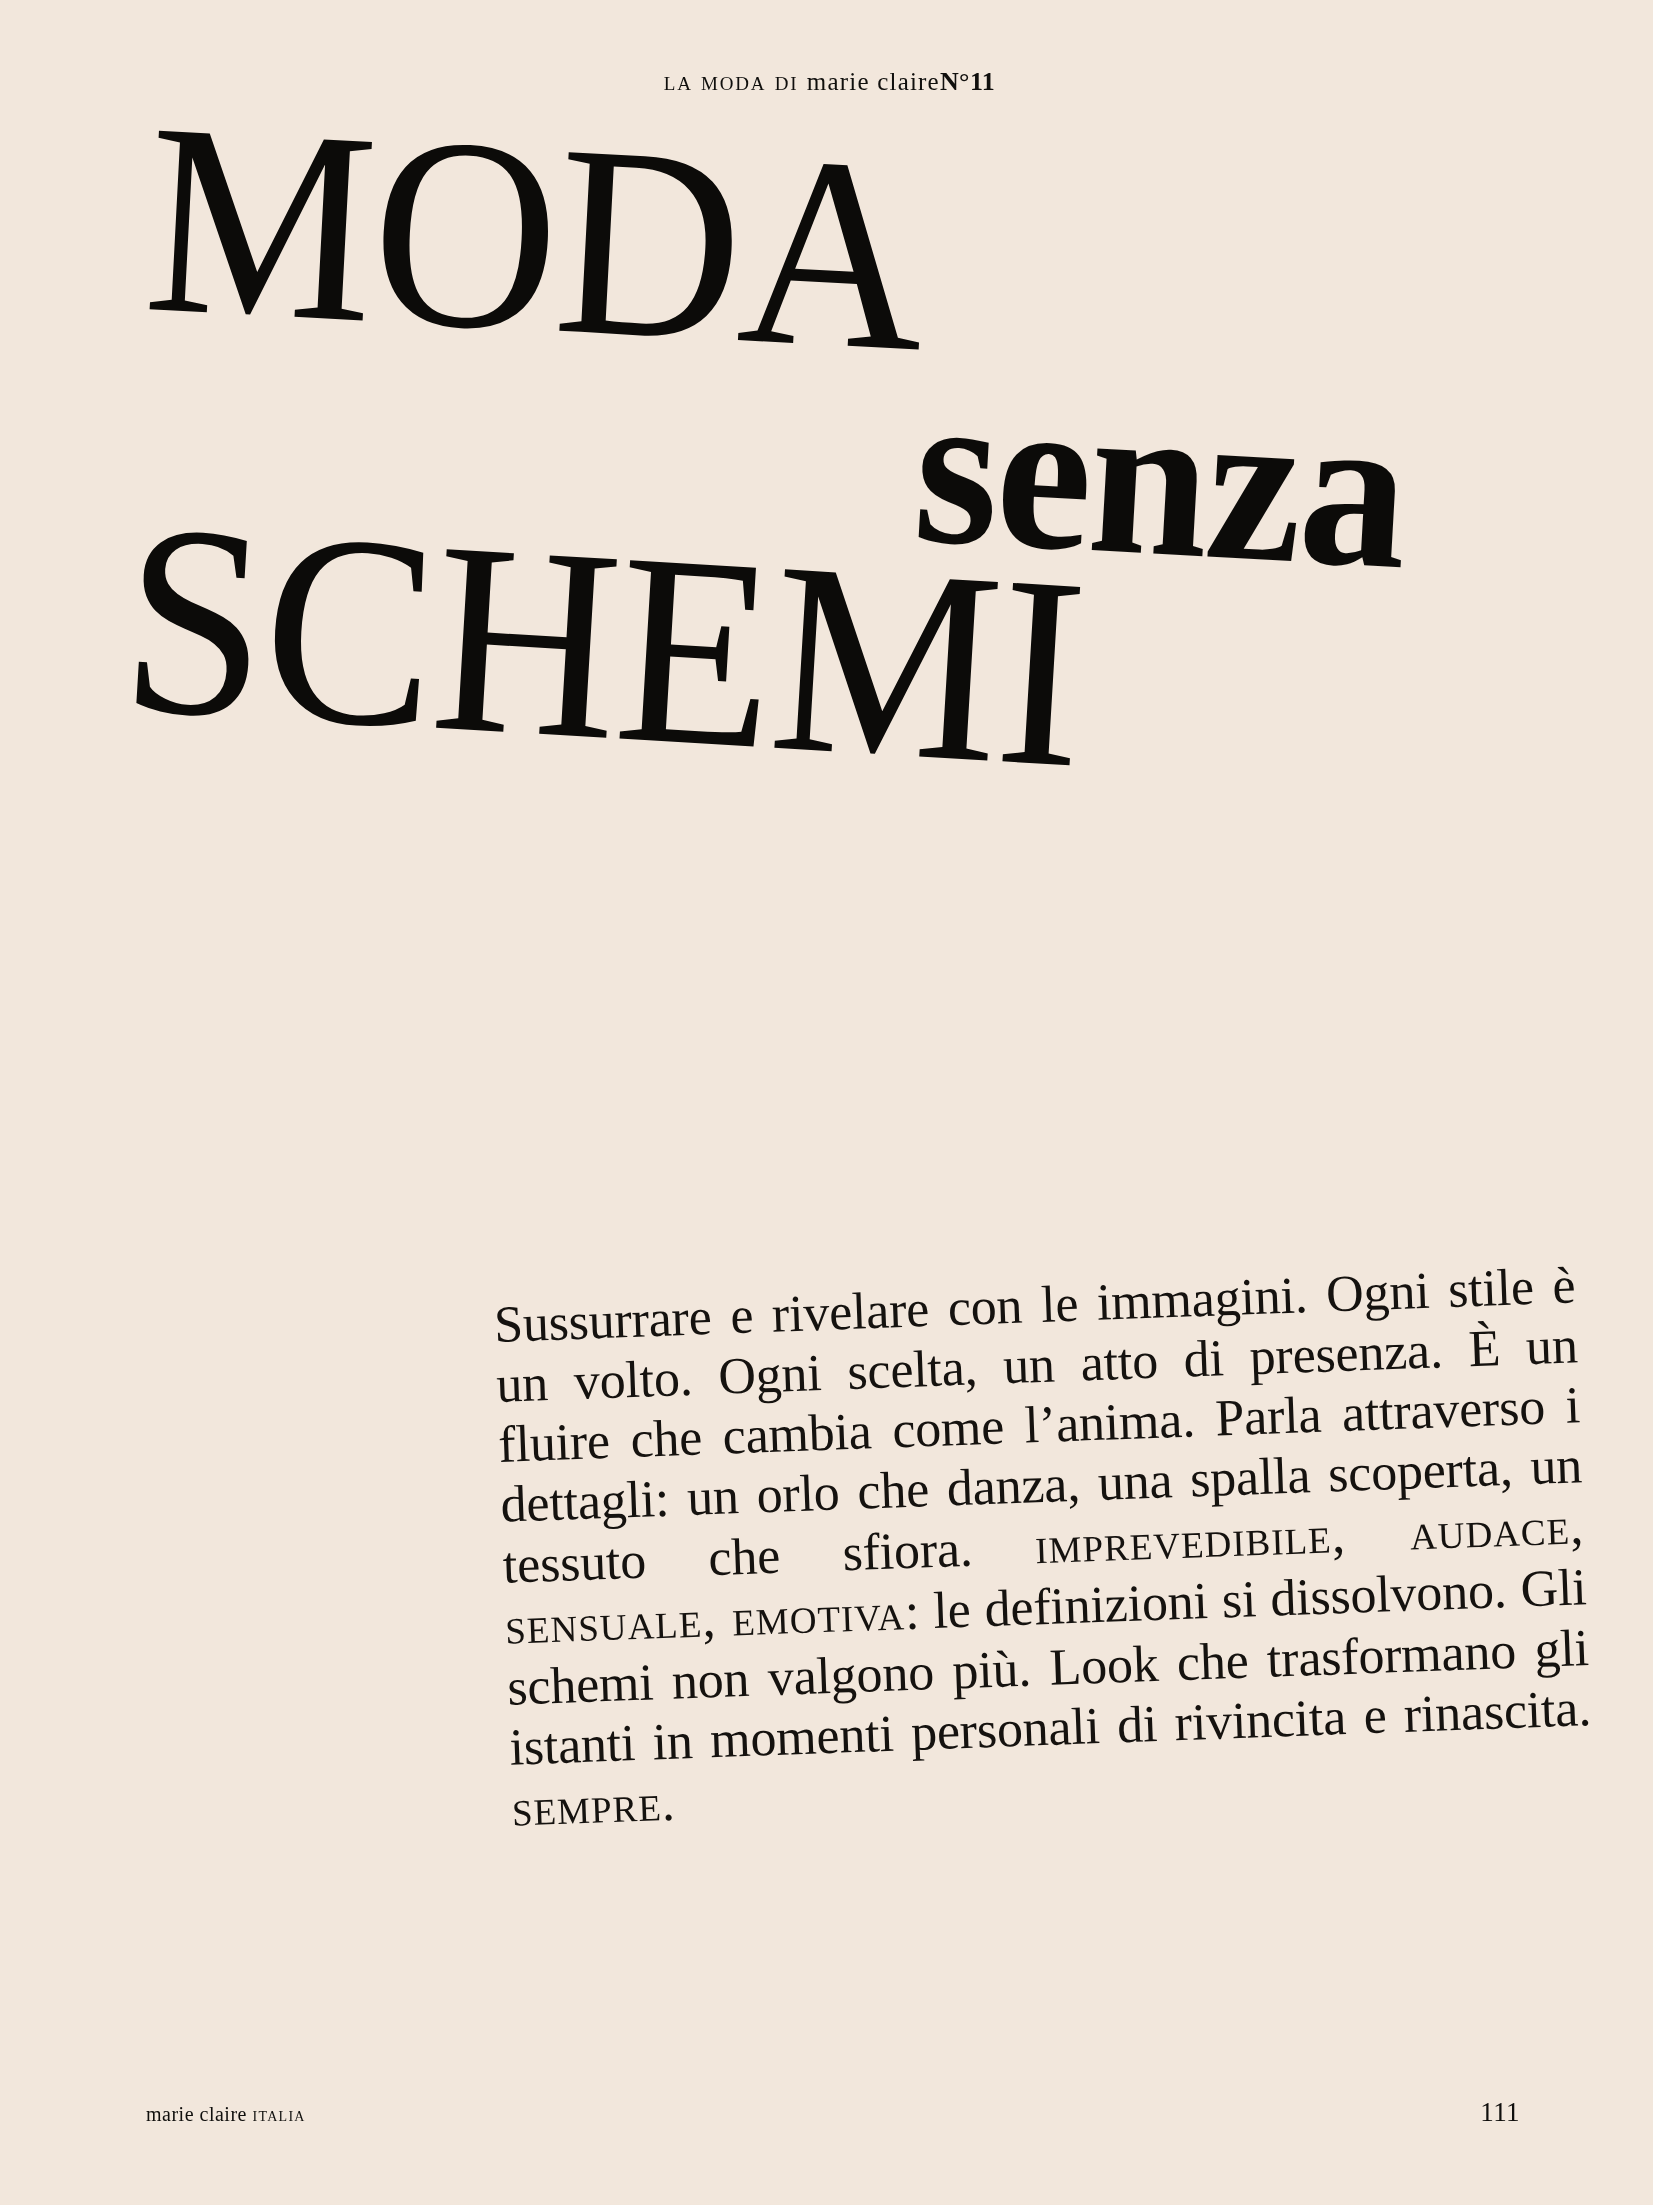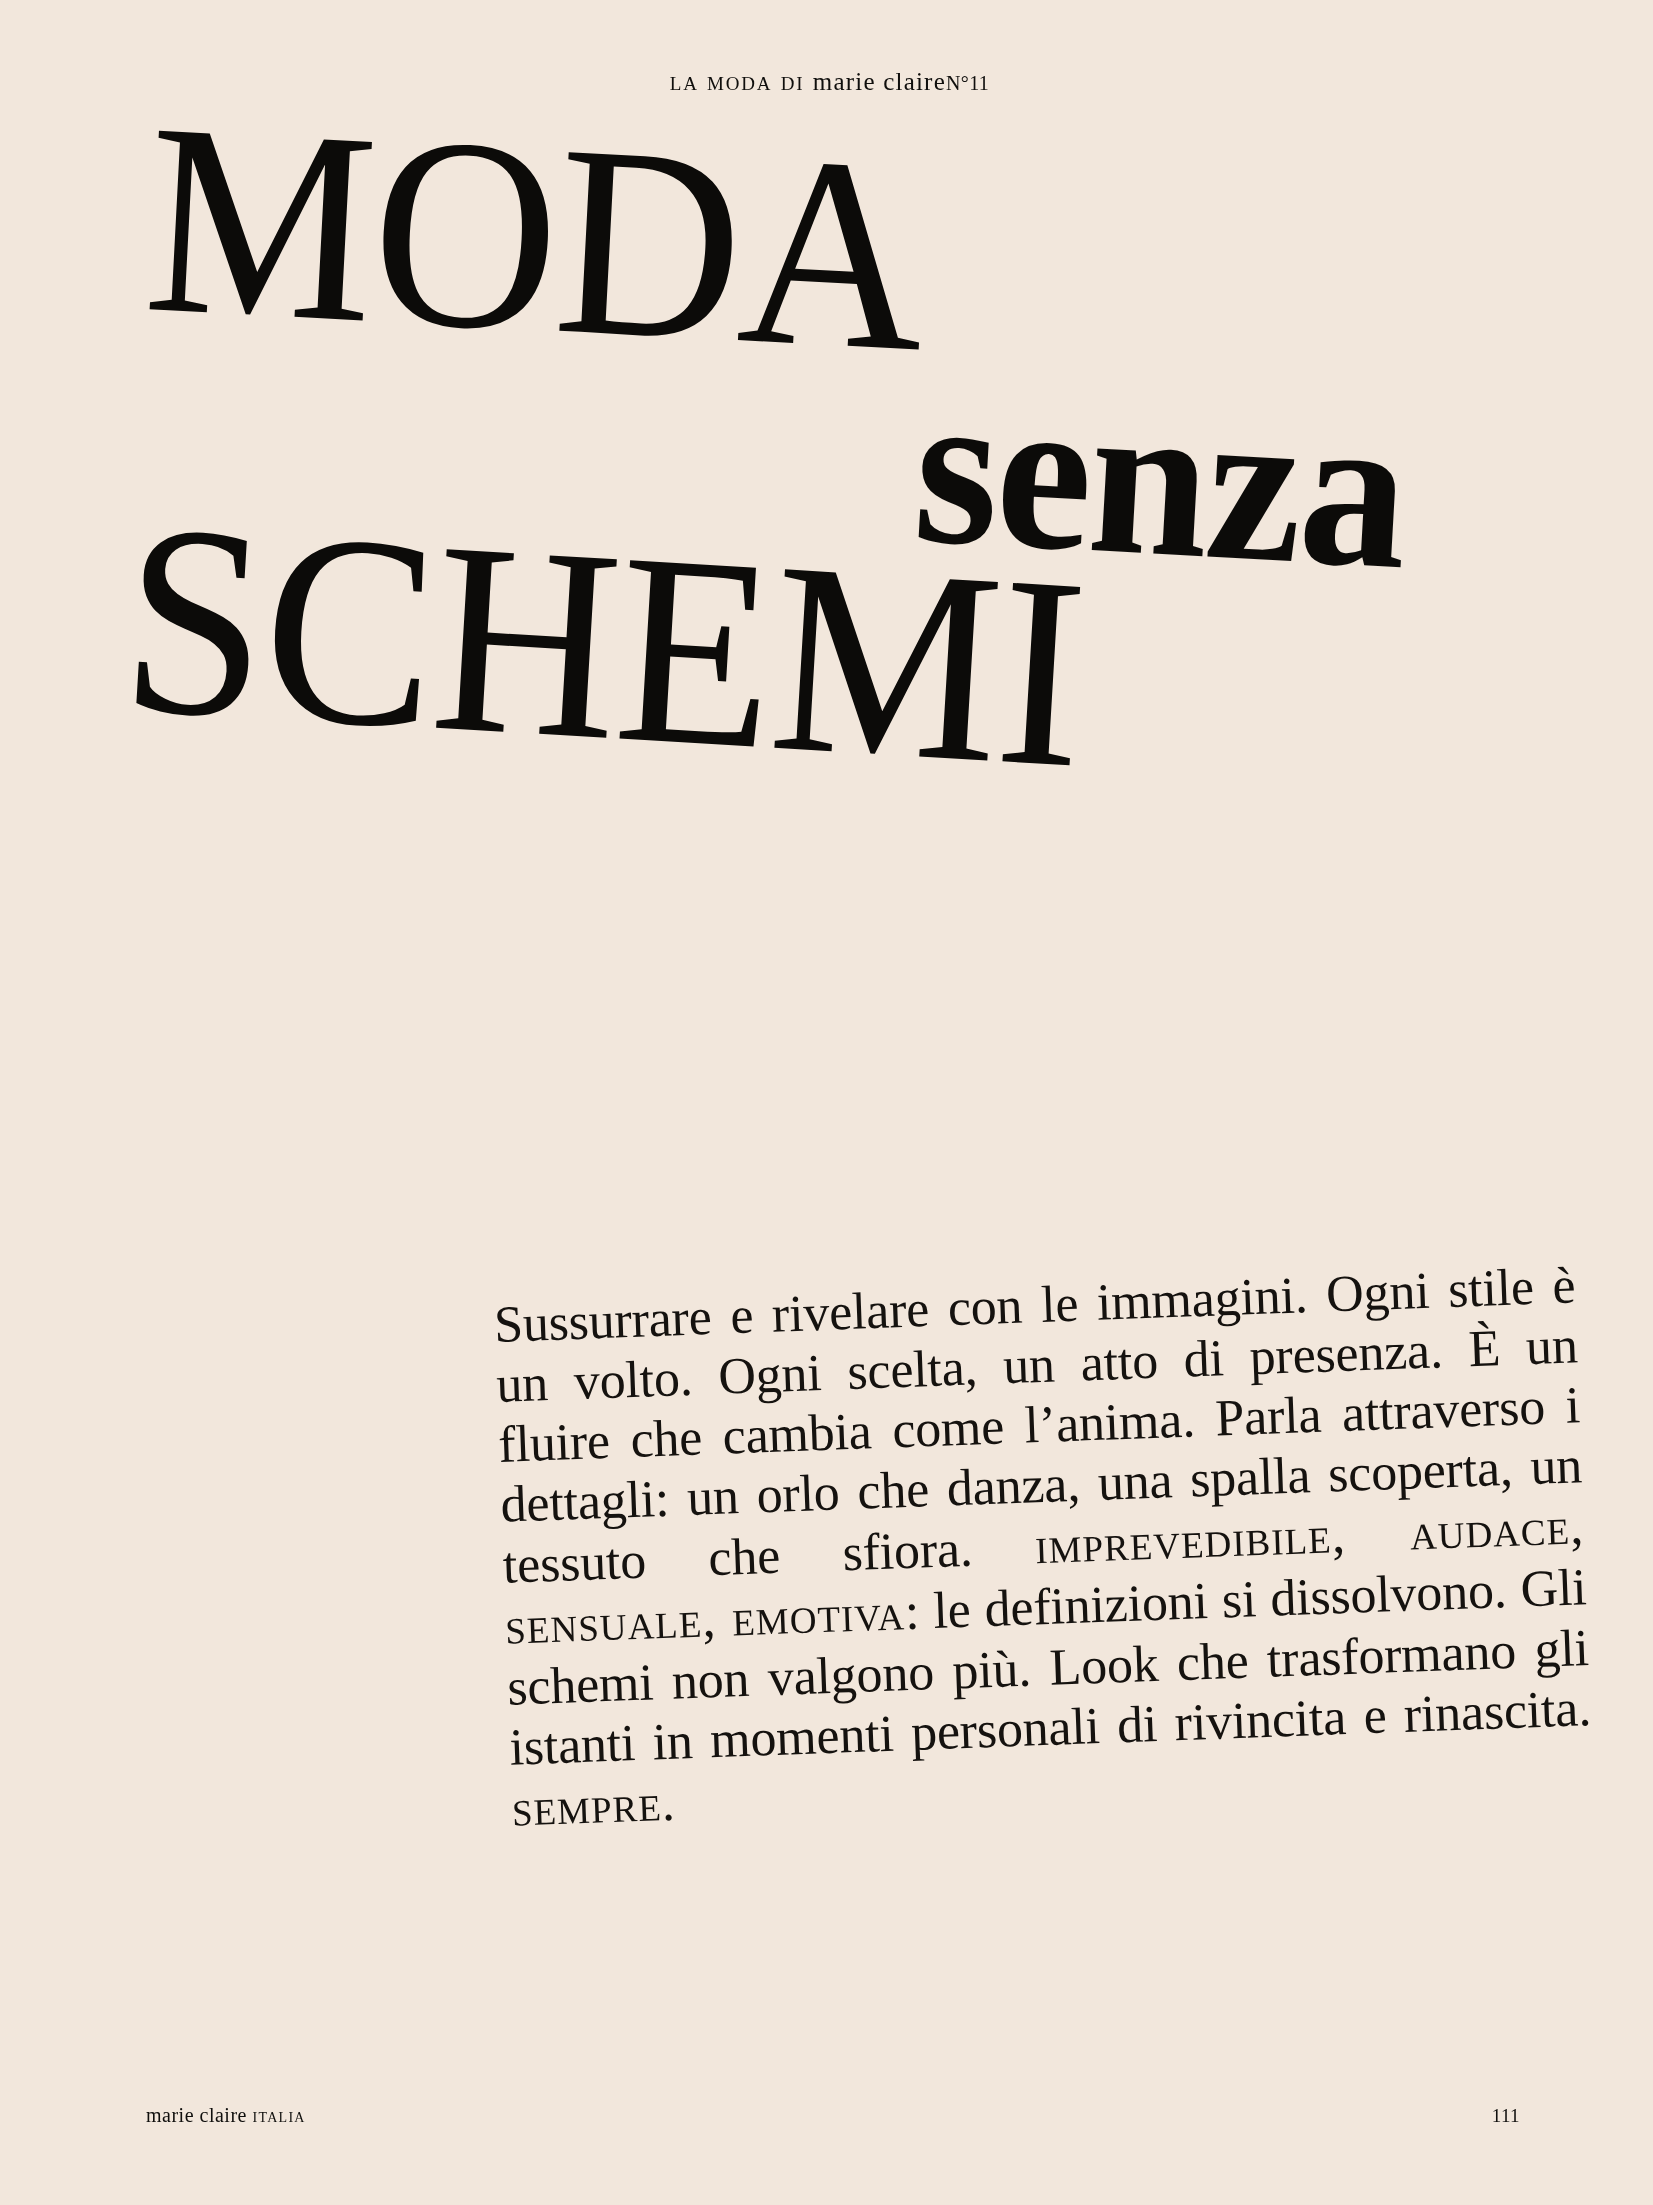--- a/index.html
+++ b/index.html
@@ -45,24 +45,25 @@
     letter-spacing: 1.8px;
     font-size: 26.5px;
   }
 
   .rh-lower {
     letter-spacing: 1.2px;
     font-size: 25px;
   }
 
   .rh-right {
-    font-size: 20px;
+    font-size: 26px;
     letter-spacing: 0.4px;
     white-space: nowrap;
     line-height: 1;
+    font-weight: bold;
   }
 
   
   .headline-zone {
     position: absolute;
     top: 0;
     left: 0;
     width: 1654px;
     height: 876px;
   }
@@ -155,21 +156,21 @@
   }
 
   .footer-italia {
     font-variant: small-caps;
     text-transform: lowercase;
     letter-spacing: 1.3px;
     font-size: 20.7px;
   }
 
   .footer-right {
-    font-size: 19px;
+    font-size: 27px;
     letter-spacing: 0.4px;
     line-height: 1;
   }
 </style>
 </head>
 <body>
 
 <div class="page">
 
   <div class="running-head">

